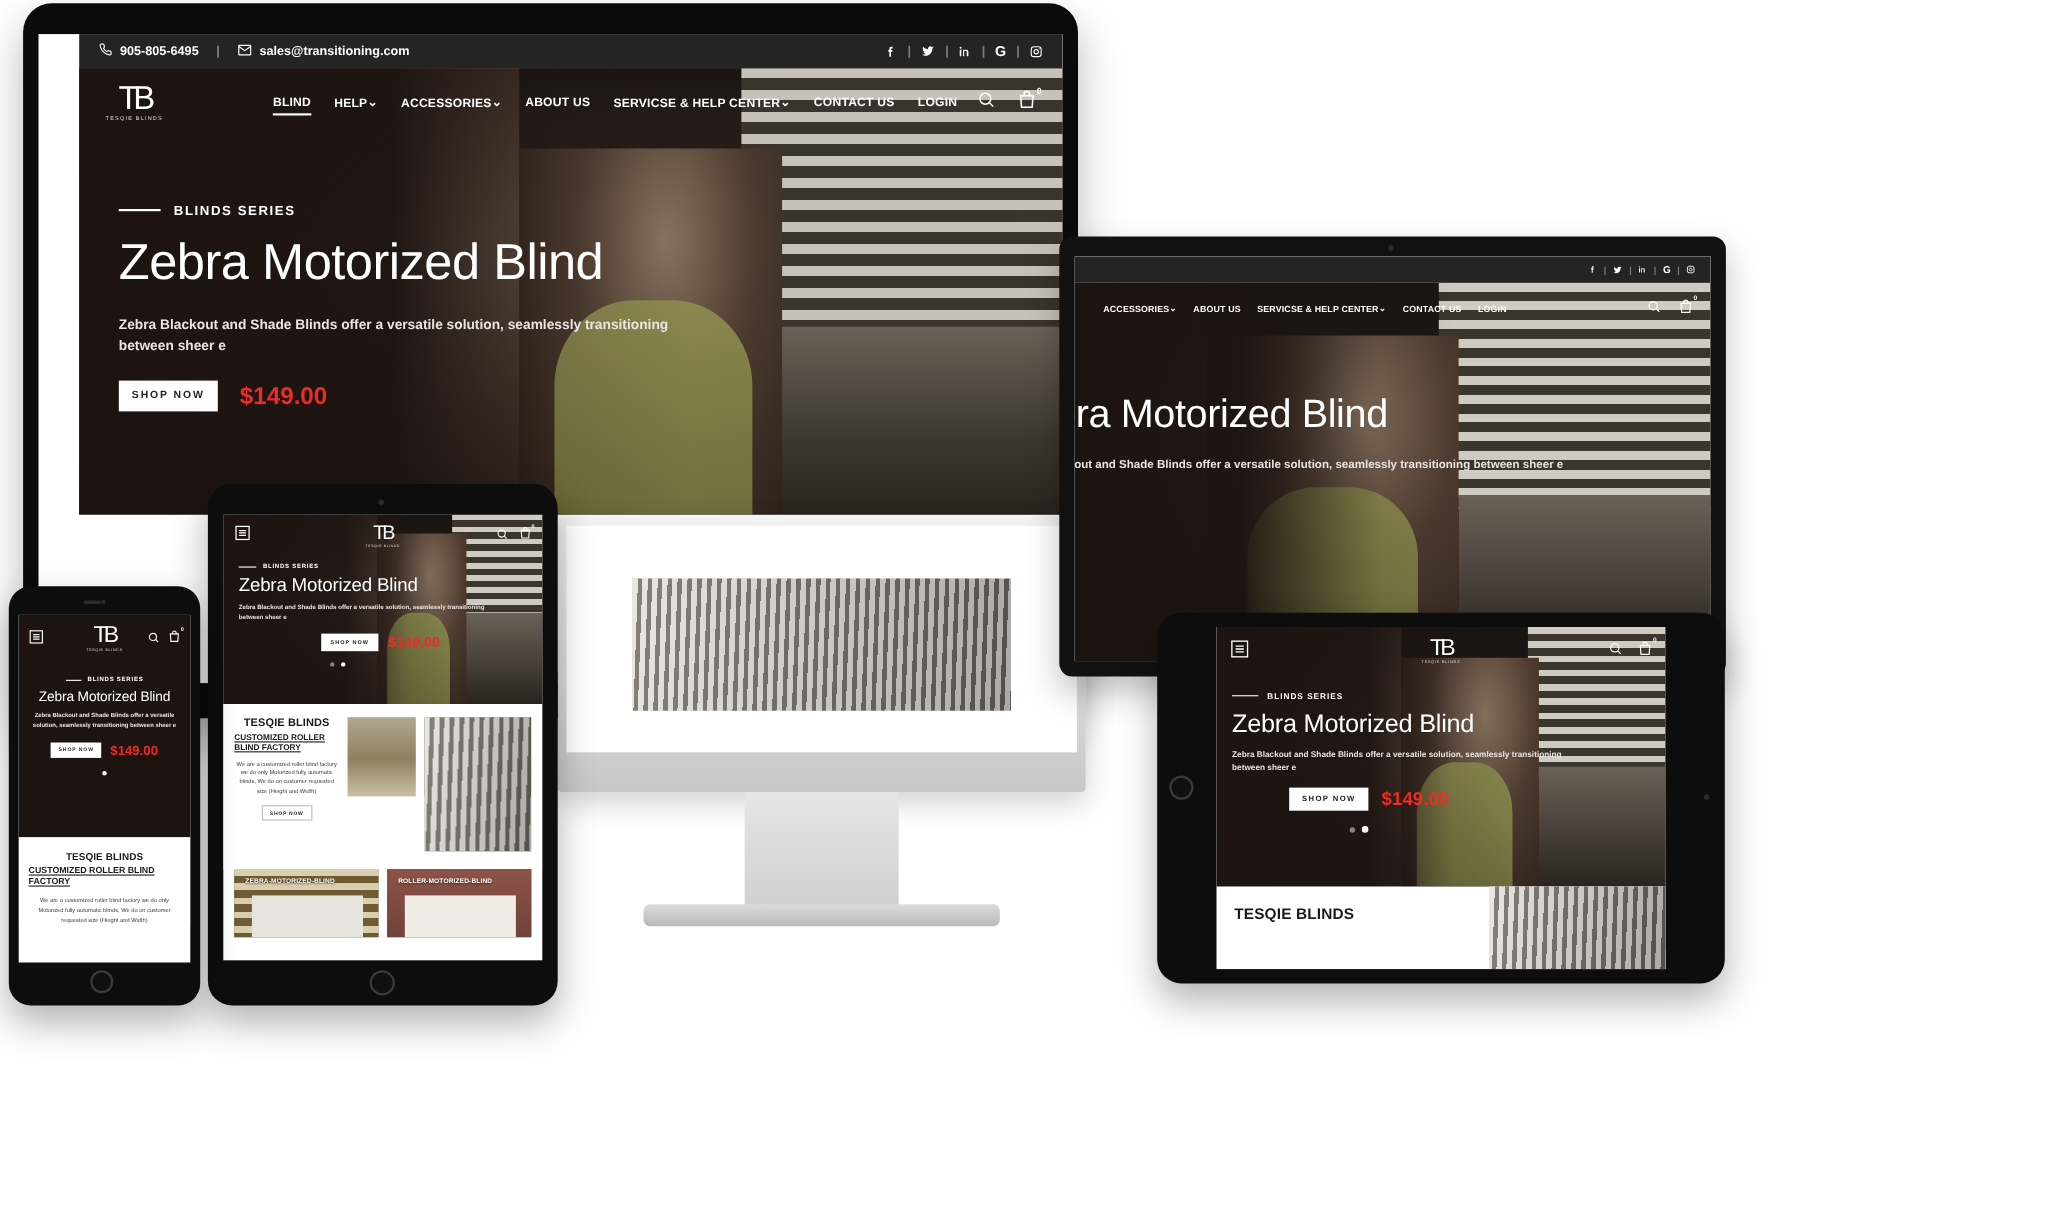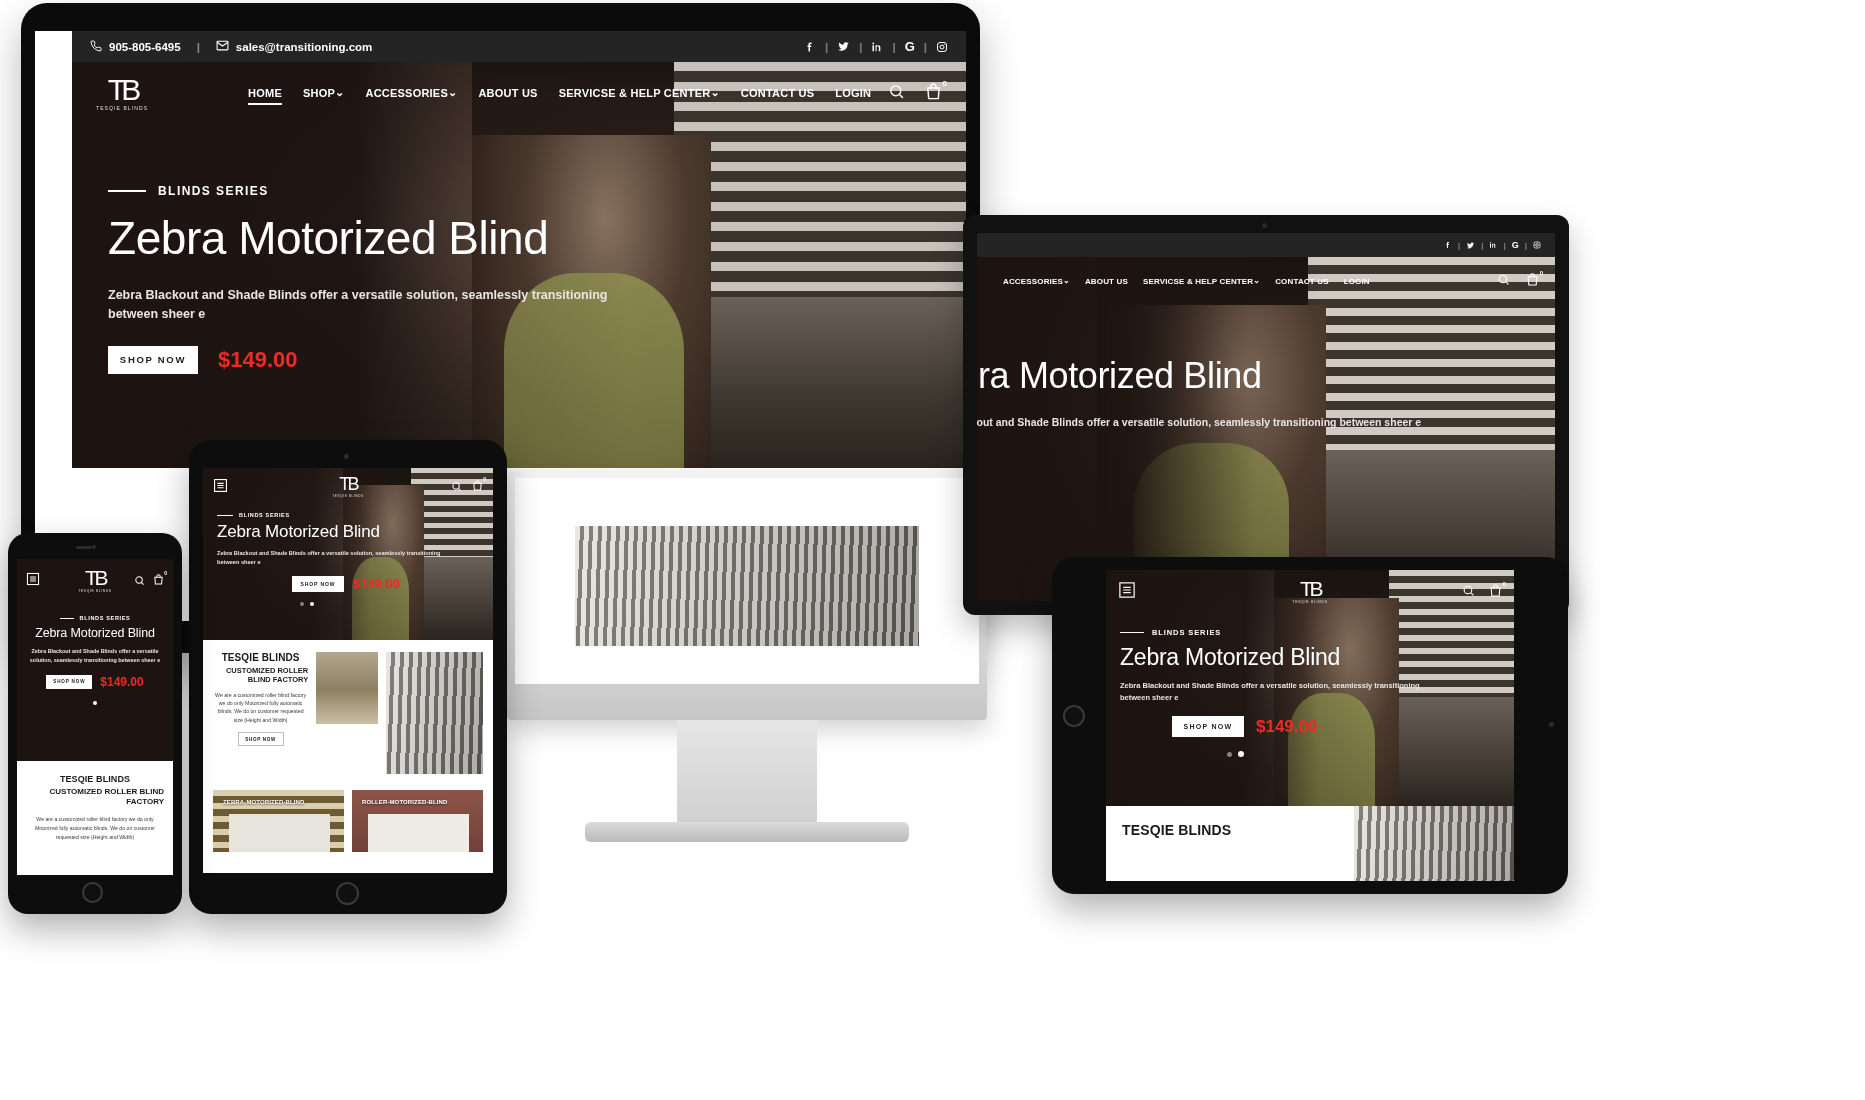--- a/index.html
+++ b/index.html
@@ -50,21 +50,21 @@
     letter-spacing:.18em; display:flex; align-items:center; justify-content:center;
   }
   .price { color:#ee2b24; font-weight:700; }
   .dots { display:flex; align-items:center; justify-content:center; gap:6px; }
   .dot { border-radius:50%; background:#8a8077; }
   .dot.on { background:#fff; }
 
   
   .infosec { background:#fff; color:#1a1a1a; }
   .info-h1 { font-weight:700; text-align:center; letter-spacing:.01em; }
-  .info-h2 { font-weight:700; text-align:right; }
+  .info-h2 { font-weight:700; text-align:left;text-decoration:underline; }
   .info-p { text-align:center; color:#3a3a3a; }
   .btn-outline { border:1px solid #bdbdbd; color:#222; text-align:center; letter-spacing:.14em; font-weight:600; background:#fff; display:flex; align-items:center; justify-content:center; }
   .ph-room {
     background:
       linear-gradient(160deg,#d8d2c8 0%,#b9b2a6 45%,#8e8睡 100%),
       #bdb6aa;
   }
   .ph-office {
     background:
       linear-gradient(100deg, rgba(255,255,255,.15), rgba(0,0,0,.25)),
@@ -194,22 +194,22 @@
                       background:linear-gradient(170deg,#8d8b50 0%,#6f6d3c 100%);border-radius:40% 40% 0 0;"></div>
         </div>
         <div style="position:absolute;inset:0;background:linear-gradient(90deg,#1d1411 0%,rgba(29,20,17,.97) 32%,rgba(29,20,17,.15) 48%,rgba(29,20,17,0) 62%);"></div>
 
         <div class="navbar" style="height:62px;padding:0 24px;position:relative;z-index:5;">
           <div class="logo">
             <span class="logo-mark" style="font-size:30px;">TB</span>
             <span class="logo-sub" style="font-size:5px;margin-top:2px;">TESQIE BLINDS</span>
           </div>
           <div class="navlinks" style="gap:21px;margin-left:100px;font-size:11px;">
-            <span class="navlink active"><span>HOME</span></span>
-            <span class="navlink"><span>SHOP</span><span class="caret">⌄</span></span>
+            <span class="navlink active"><span>BLIND</span></span>
+            <span class="navlink"><span>HELP</span><span class="caret">⌄</span></span>
             <span class="navlink"><span>ACCESSORIES</span><span class="caret">⌄</span></span>
             <span class="navlink"><span>ABOUT US</span></span>
             <span class="navlink"><span>SERVICSE &amp; HELP CENTER</span><span class="caret">⌄</span></span>
             <span class="navlink"><span>CONTACT US</span></span>
             <span class="navlink"><span>LOGIN</span></span>
           </div>
           <div class="nav-icons" style="gap:20px;">
             <span><svg width="17" height="17" viewBox="0 0 24 24" fill="none" stroke="#fff" stroke-width="2">
                   <circle cx="11" cy="11" r="7"></circle>
                   <path d="M16.5 16.5L21 21"></path>

